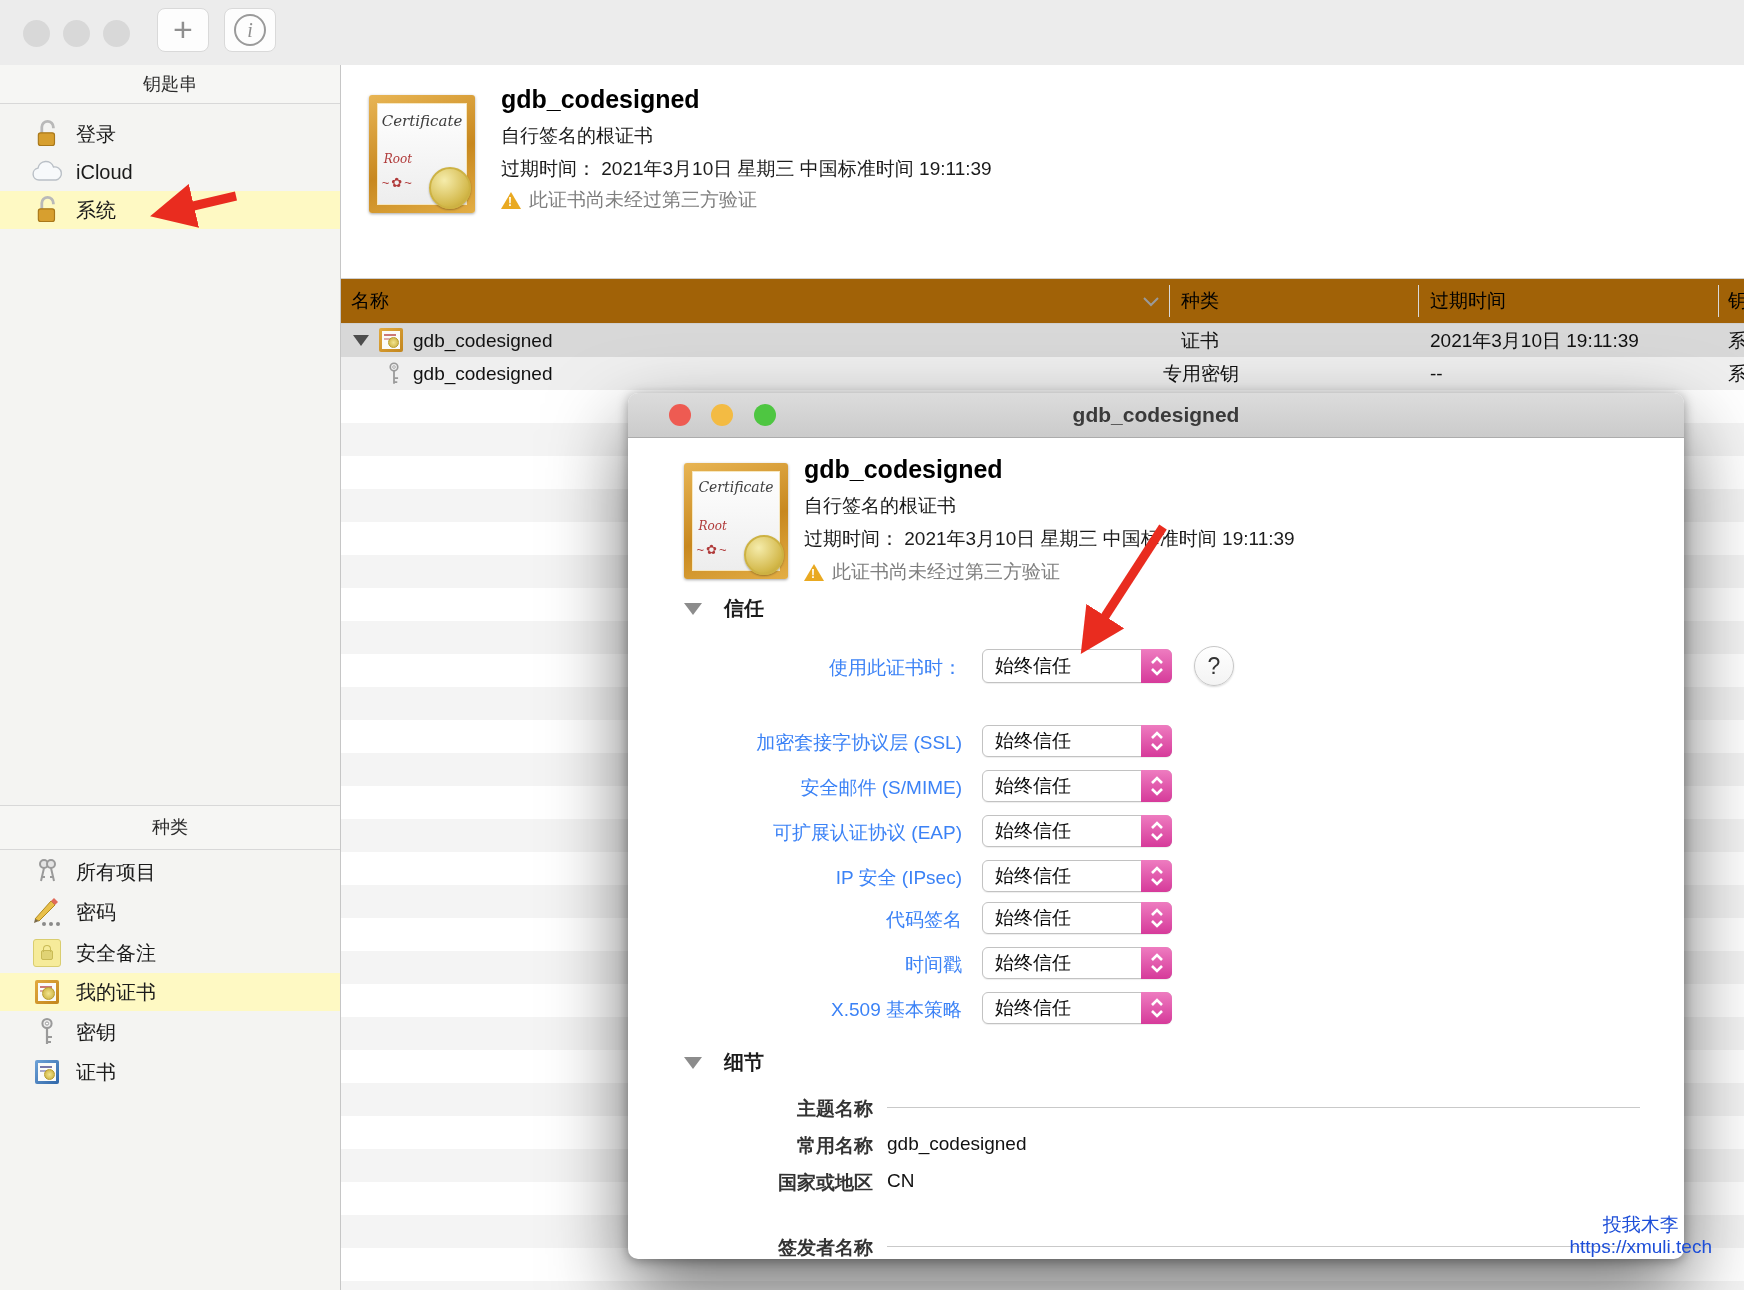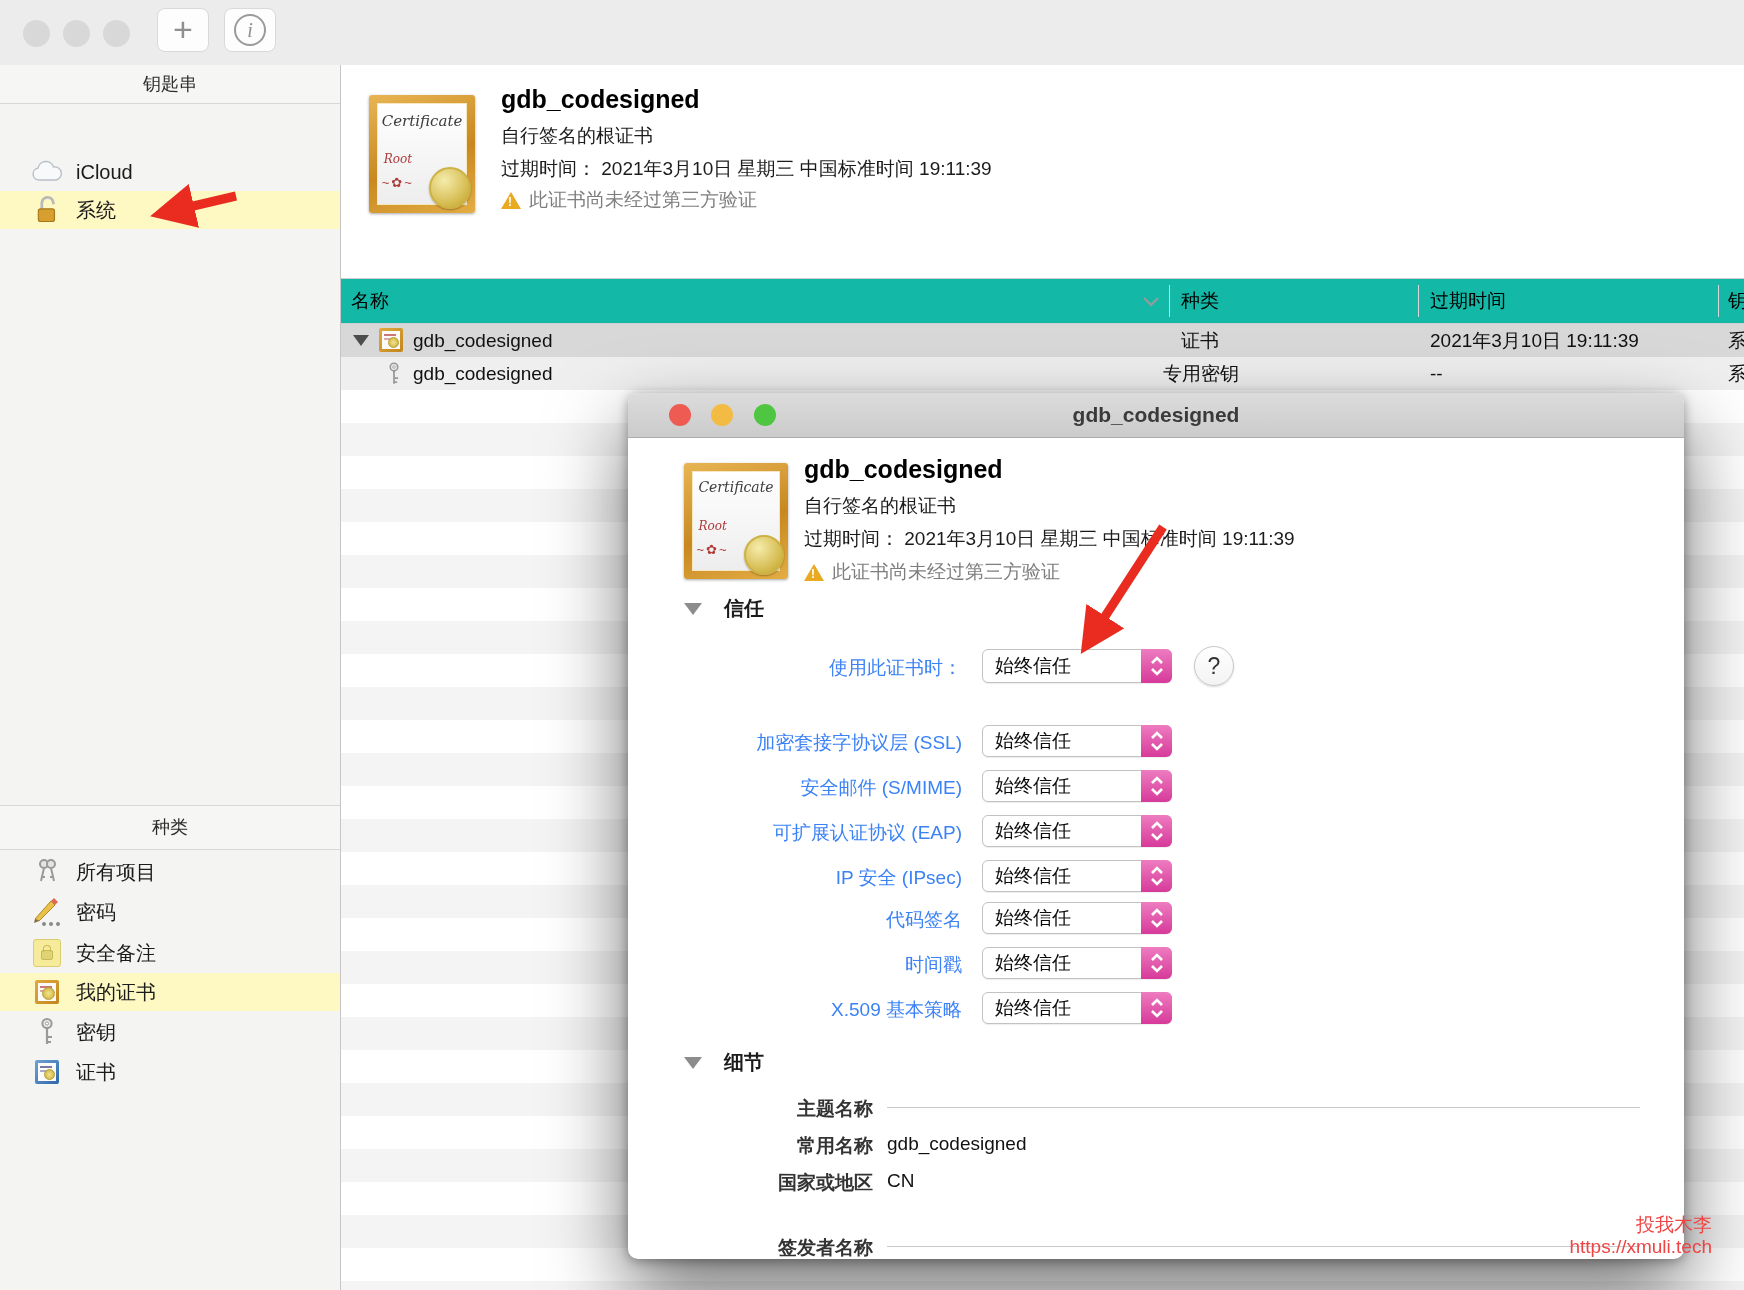--- a/index.html
+++ b/index.html
@@ -42,21 +42,21 @@
   .bigcert .paper{position:absolute;left:8px;top:8px;right:8px;bottom:8px;background:linear-gradient(180deg,#ffffff,#ededed);box-shadow:inset 0 0 0 1px #f6e7c0;}
   .bigcert .ctext{position:absolute;left:0;right:0;top:14%;text-align:center;font-family:"DejaVu Serif","Liberation Serif",serif;font-style:italic;color:#3c3c3c;}
   .bigcert .rtext{position:absolute;left:14%;top:48%;font-family:"DejaVu Serif","Liberation Serif",serif;font-style:italic;color:#b03a3a;}
   .bigcert .flour{position:absolute;left:12%;top:68%;color:#b03a3a;font-size:13px;letter-spacing:2px;}
   .bigcert .seal{position:absolute;right:4px;bottom:4px;border-radius:50%;background:radial-gradient(circle at 35% 30%,#f5ecab,#d3b84a 70%,#b89a2e);border:2px solid #cdb243;box-shadow:0 1px 2px rgba(0,0,0,.3);}
   .sum-title{position:absolute;font-size:25px;font-weight:bold;color:#000;}
   .sum-line{position:absolute;font-size:19px;color:#1b1b1b;}
   .warn-row{position:absolute;display:flex;align-items:center;color:#7e7e7e;font-size:19px;}
   .warn-tri{width:0;height:0;border-left:10px solid transparent;border-right:10px solid transparent;border-bottom:17px solid #e9a921;position:relative;margin-right:8px;}
   .warn-tri:after{content:"!";position:absolute;left:-3px;top:3px;font-size:12px;font-weight:bold;color:#fff;}
-  .thead{position:absolute;left:341px;top:278px;right:0;height:46px;background:#14b8a6;border-top:1px solid #cfcfcf;border-bottom:1px solid #cfcfcf;box-sizing:border-box;}
+  .thead{position:absolute;left:341px;top:278px;right:0;height:46px;background:#a16207;border-top:1px solid #cfcfcf;border-bottom:1px solid #cfcfcf;box-sizing:border-box;}
   .th-label{position:absolute;top:0;height:44px;line-height:44px;font-size:19px;color:#000;}
   .colsep{position:absolute;top:6px;bottom:6px;width:1px;background:#d9d9d9;}
   .trow-table{position:absolute;left:341px;right:0;height:33px;font-size:19px;}
   .trow-table .cell{position:absolute;top:0;height:33px;line-height:33px;white-space:nowrap;}
   .disc-tri{position:absolute;width:0;height:0;border-left:8px solid transparent;border-right:8px solid transparent;border-top:11px solid #4d4d4d;top:11px;}
   .stripes{position:absolute;left:341px;top:390px;right:0;bottom:0;
            background:repeating-linear-gradient(to bottom,#ffffff 0 33px,#f4f4f4 33px 66px);}
   
   .dialog{position:absolute;left:628px;top:393px;width:1056px;height:866px;background:#fff;border-radius:10px;
           box-shadow:0 35px 80px rgba(0,0,0,.55),0 2px 12px rgba(0,0,0,.35);overflow:hidden;}
@@ -73,21 +73,21 @@
   .pop .step{position:absolute;right:-1px;top:-1px;bottom:-1px;width:31px;border-radius:0 6px 6px 0;
              background:linear-gradient(#ee7cc0,#d63a9a);display:flex;align-items:center;justify-content:center;}
   .help-btn{position:absolute;width:40px;height:40px;border-radius:50%;background:linear-gradient(#ffffff,#f3f3f3);
             border:1px solid #c7c7c7;box-shadow:0 1px 2px rgba(0,0,0,.15);display:flex;align-items:center;justify-content:center;
             font-size:23px;color:#333;box-sizing:border-box;}
   .dlabel{position:absolute;left:40px;width:205px;text-align:right;font-size:19px;font-weight:600;color:#333;white-space:nowrap;}
   .dvalue{position:absolute;left:259px;font-size:19px;color:#111;white-space:nowrap;}
   .dhr{position:absolute;left:259px;right:44px;height:1px;background:#c9c9c9;}
   
   .overlay{position:absolute;left:0;top:0;pointer-events:none;}
-  .watermark{position:absolute;right:32px;top:1214px;text-align:right;color:#ef4444;font-size:19px;line-height:22px;}
+  .watermark{position:absolute;right:32px;top:1214px;text-align:center;color:#1d4ed8;font-size:19px;line-height:22px;}
 </style>
 </head>
 <body>
 
 <div id="app">
 
   <div class="toolbar">
     <div class="tl-dot" style="left:23px"></div>
     <div class="tl-dot" style="left:63px"></div>
     <div class="tl-dot" style="left:103px"></div>
@@ -95,20 +95,29 @@
       <span class="plus-glyph">+</span>
     </div>
     <div class="tb-btn" style="left:224px">
       <span class="info-circle">i</span>
     </div>
   </div>
 
   <div class="sidebar">
     <div class="side-header" style="top:0">钥匙串</div>
 
+    <div class="side-item" style="top:50px">
+      <span class="side-ic">
+        <svg width="28" height="30" viewBox="0 0 24 26">
+            <path d="M7.5 12 V7 a5 5 0 0 1 10 0 v1" fill="none" stroke="#b9b9b9" stroke-width="2.4"></path>
+            <rect x="4.5" y="12" width="14" height="11" rx="2" fill="#d79f2f" stroke="#a9781a" stroke-width="1"></rect>
+          </svg>
+      </span>
+      <span>登录</span>
+    </div>
     <div class="side-item" style="top:88px">
       <span class="side-ic">
         <svg width="32" height="24" viewBox="0 0 32 22">
             <path d="M8 19 a6 6 0 0 1 -1-11.9 A8 8 0 0 1 22.5 6 A5.5 5.5 0 0 1 25 19 Z" fill="#f7f9fb" stroke="#b9bfc6" stroke-width="1.4"></path>
           </svg>
       </span>
       <span>iCloud</span>
     </div>
     <div class="side-item selected" style="top:126px">
       <span class="side-ic">

